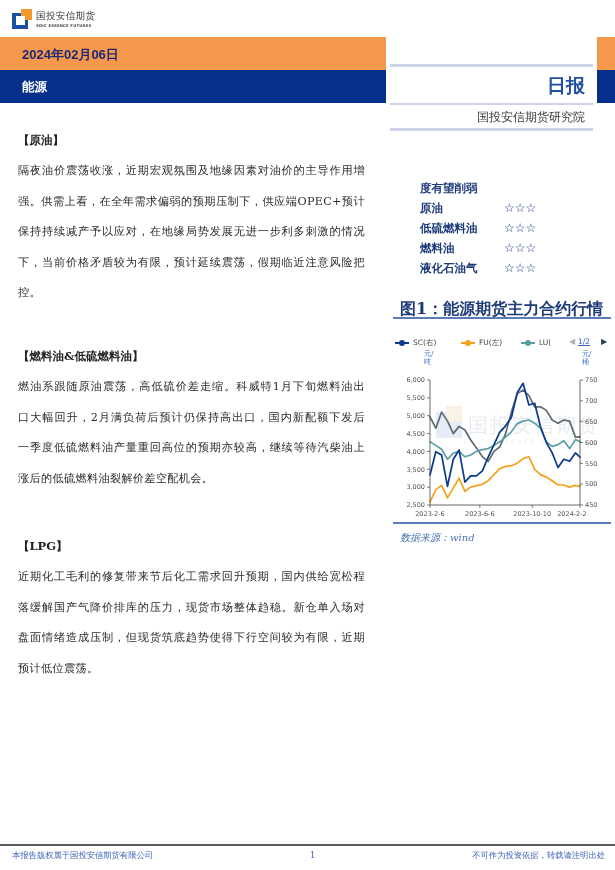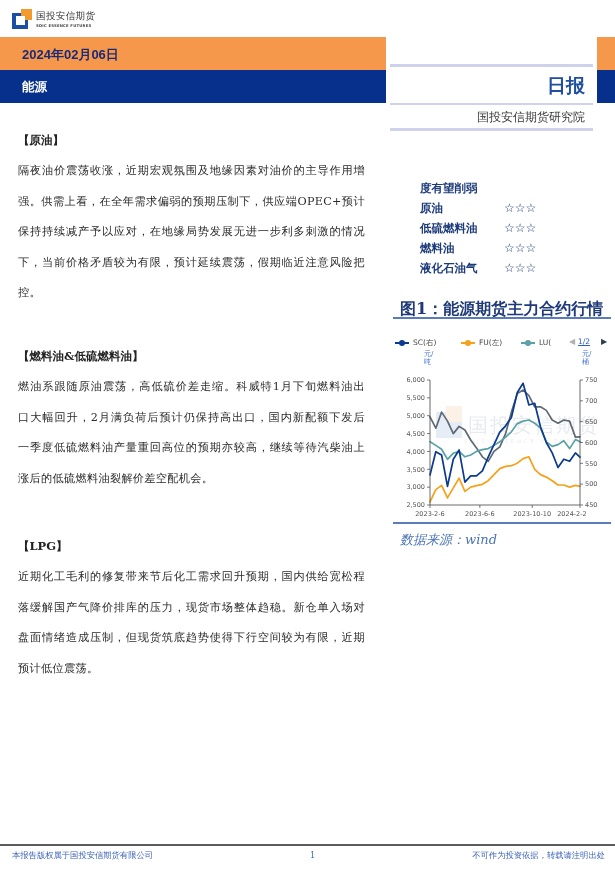--- a/index.html
+++ b/index.html
@@ -45,21 +45,21 @@
 .pager-prev{position:absolute;left:174px;top:0;font-size:8px;color:#b0b0b0;}
 .pager-text{position:absolute;left:183px;top:0;font-size:7.5px;color:#2b5fc4;text-decoration:underline;}
 .pager-next{position:absolute;left:206px;top:0;font-size:8px;color:#2c3e50;}
 .unit{font-size:7px;color:#3f6fd6;width:9px;word-break:break-all;line-height:8px;}
 .watermark{left:436px;top:412px;width:140px;height:40px;opacity:0.18;pointer-events:none;}
 .wm-square{position:absolute;left:0;top:0;width:26px;height:26px;background:#7fa0d8;}
 .wm-square2{position:absolute;left:10px;top:-6px;width:16px;height:16px;background:#f4b47a;}
 .wm-cn{position:absolute;left:32px;top:0;font-size:20px;color:#7d8ea8;white-space:nowrap;letter-spacing:2px;}
 .wm-en{position:absolute;left:28px;top:26px;font-size:5px;color:#7d8ea8;white-space:nowrap;letter-spacing:3px;}
 .chart-svg{left:390px;top:370px;}
-.source{left:400px;top:531px;font-family:"DejaVu Serif",serif;font-style:italic;font-size:13px;color:#4a74b5;white-space:nowrap;}
+.source{left:400px;top:531px;font-family:"DejaVu Serif",serif;font-style:italic;font-size:10px;color:#4a74b5;white-space:nowrap;}
 
 
 .footer-rule{left:0;top:844px;width:615px;height:2px;background:#5c5c5c;}
 .footer-text{top:850px;font-family:"DejaVu Serif",serif;font-size:8.3px;color:#3b63b8;white-space:nowrap;}
 </style>
 </head>
 <body>
 
 <div class="abs logo">
   <svg width="20" height="20" viewBox="0 0 20 20">

